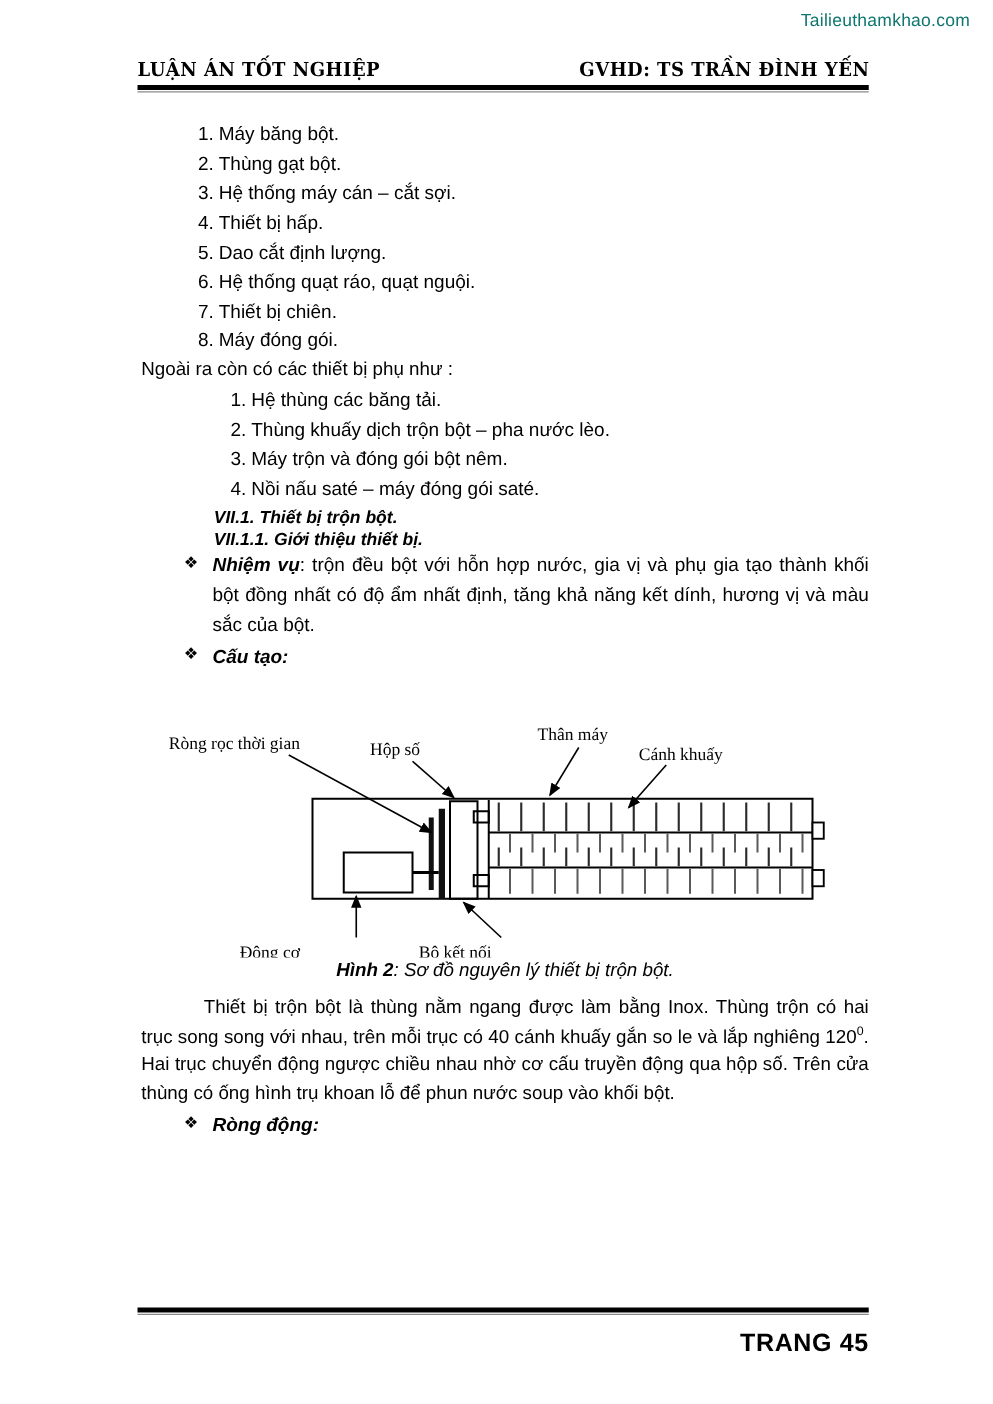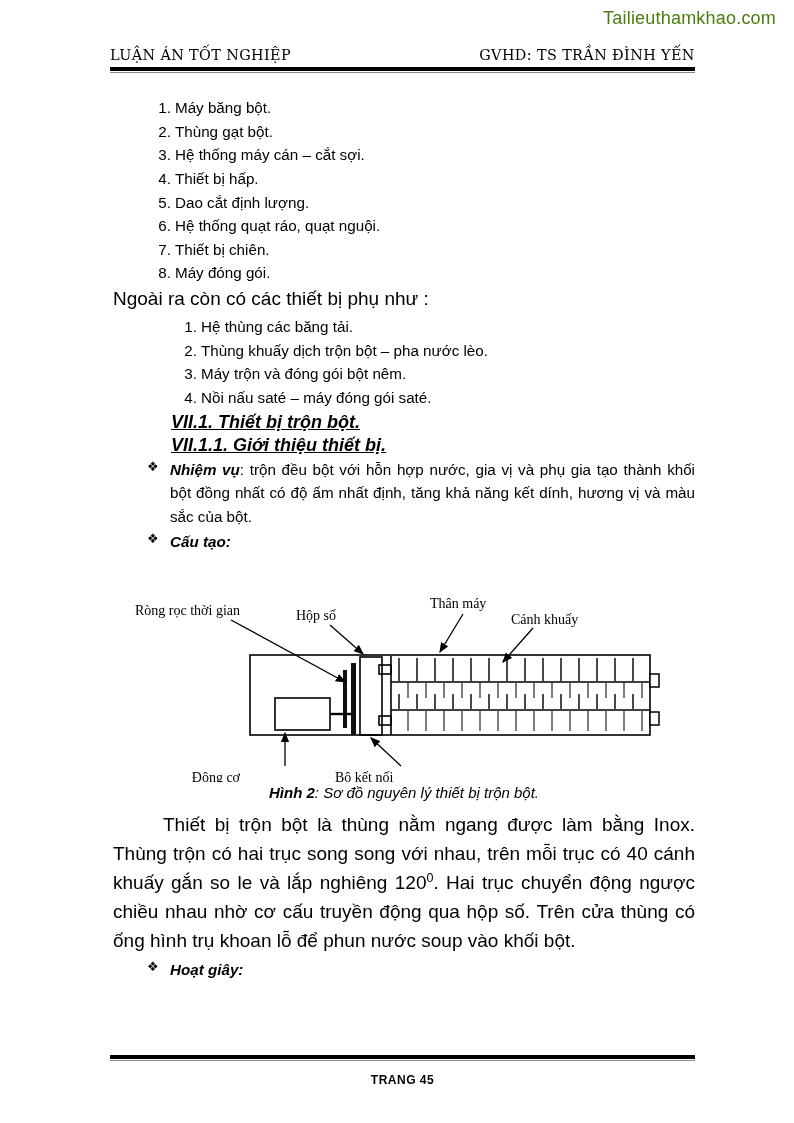--- a/index.html
+++ b/index.html
@@ -16,39 +16,39 @@
     color: #000000;
     overflow: hidden;
   }
 
   
   .watermark {
     position: absolute;
     top: 8px;
     right: 18px;
     font-family: "Liberation Sans", sans-serif;
-    font-size: 18px;
-    color: #4d7c0f;
+    font-size: 14px;
+    color: #0f766e;
     letter-spacing: 0.2px;
     white-space: nowrap;
   }
 
   
   .header {
     position: absolute;
     top: 46px;
     left: 110px;
     width: 585px;
   }
   .header-row {
     display: flex;
     justify-content: space-between;
     align-items: flex-end;
     font-family: "DejaVu Serif", serif;
-    font-weight: normal;
+    font-weight: bold;
     font-size: 15.5px;
     letter-spacing: 0.4px;
     white-space: nowrap;
   }
   .header-left, .header-right {
     transform: scaleX(0.93);
     transform-origin: left bottom;
   }
   .header-right { transform-origin: right bottom; }
   .header-rule-thick {
@@ -63,21 +63,21 @@
   }
 
   
   .content {
     position: absolute;
     top: 96px;
     left: 113px;
     width: 582px;
   }
   .para {
-    font-size: 19px;
+    font-size: 15px;
     line-height: 1.52;
     margin: 0 0 1px 0;
     text-align: justify;
   }
   .para.indent-first { text-indent: 50px; }
 
   ol.numlist {
     list-style: none;
     margin: 0;
     padding: 0;
@@ -93,24 +93,23 @@
     position: absolute;
     left: 58px;
     width: 30px;
     text-align: right;
     transform: translateX(-30px);
   }
   ol.numlist.sub li { padding-left: 88px; }
   ol.numlist.sub li .num { left: 84px; }
 
   .heading {
-    font-size: 18px;
+    font-size: 14px;
     font-weight: bold;
     font-style: italic;
-    text-decoration: underline;
     margin: 2px 0 1px 0;
     padding-left: 58px;
     white-space: nowrap;
   }
 
   .bullet-block {
     position: relative;
     padding-left: 57px;
     font-size: 15.2px;
     line-height: 1.55;
@@ -157,22 +156,22 @@
     height: 4px;
     background: #000000;
   }
   .footer-rule-thin {
     margin-top: 1px;
     height: 1px;
     background: #8a8a8a;
   }
   .footer-text {
     margin-top: 12px;
-    text-align: center;
-    font-size: 12px;
+    text-align: right;
+    font-size: 20px;
     font-weight: bold;
     letter-spacing: 0.5px;
   }
   sup { font-size: 0.66em; vertical-align: super; }
 </style>
 </head>
 <body>
 
 <div class="page">
 
@@ -347,21 +346,21 @@
     </div>
 
     <div class="fig-caption">
       <span class="capnum">Hình 2</span><span>: Sơ đồ nguyên lý thiết bị trộn bột.</span>
     </div>
 
     <p class="para indent-first" style="margin-top:10px;"><span>Thiết bị trộn bột là thùng nằm ngang được làm bằng Inox. Thùng trộn có hai trục song song với nhau, trên mỗi trục có 40 cánh khuấy gắn so le và lắp nghiêng 120</span><sup>0</sup><span>. Hai trục chuyển động ngược chiều nhau nhờ cơ cấu truyền động qua hộp số. Trên cửa thùng có ống hình trụ khoan lỗ để phun  nước soup vào khối bột.</span></p>
 
     <div class="bullet-block">
       <span class="dingbat">❖</span>
-      <span class="lead">Hoạt giây:</span>
+      <span class="lead">Ròng động:</span>
     </div>
 
   </div>
 
   <div class="footer">
     <div class="footer-rule-thick"></div>
     <div class="footer-rule-thin"></div>
     <div class="footer-text">TRANG 45</div>
   </div>
 

